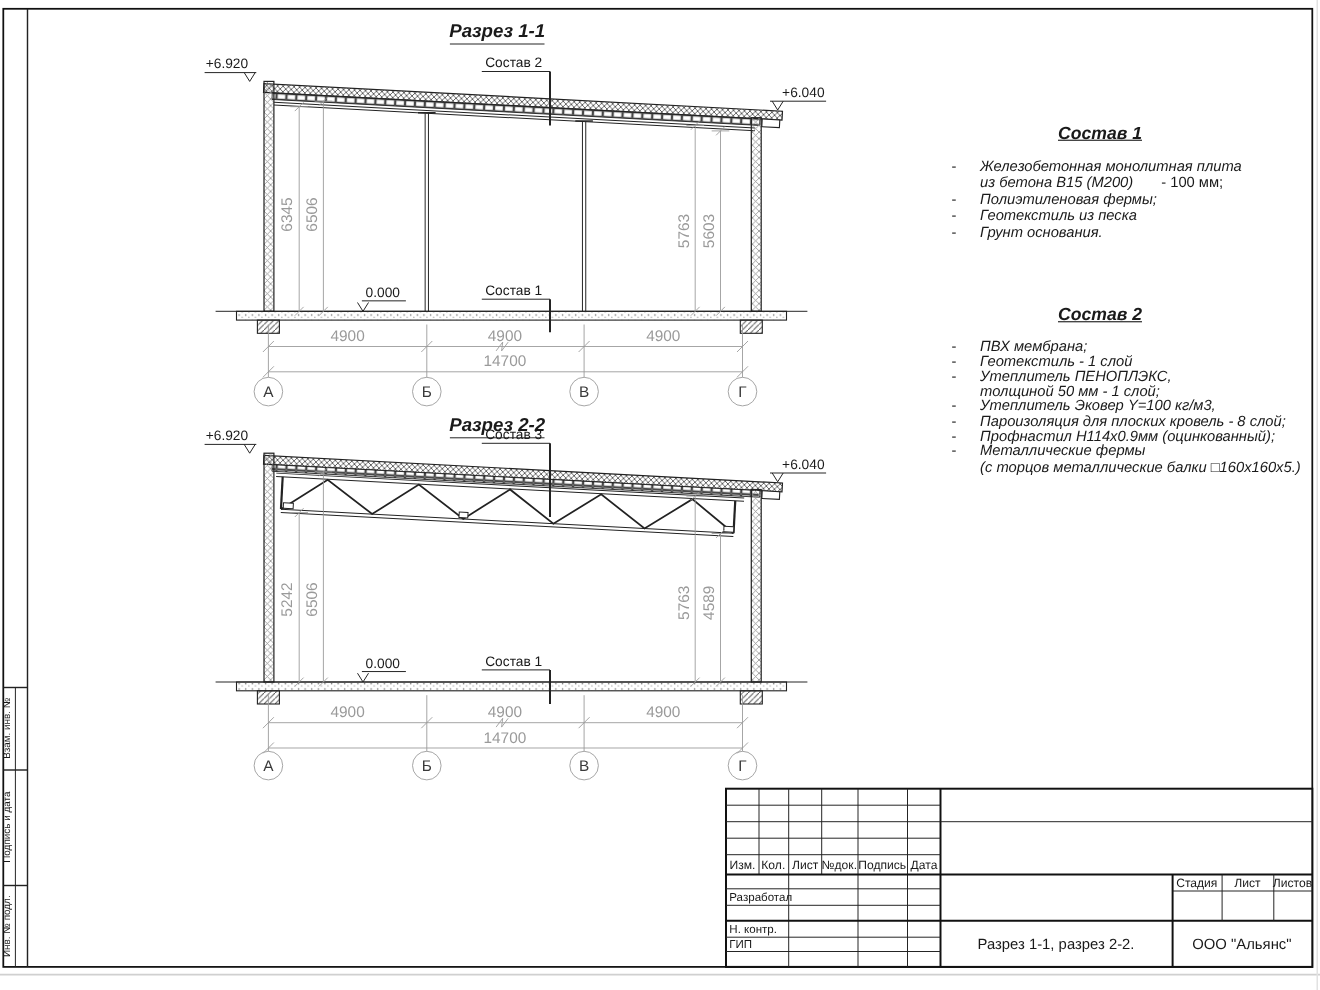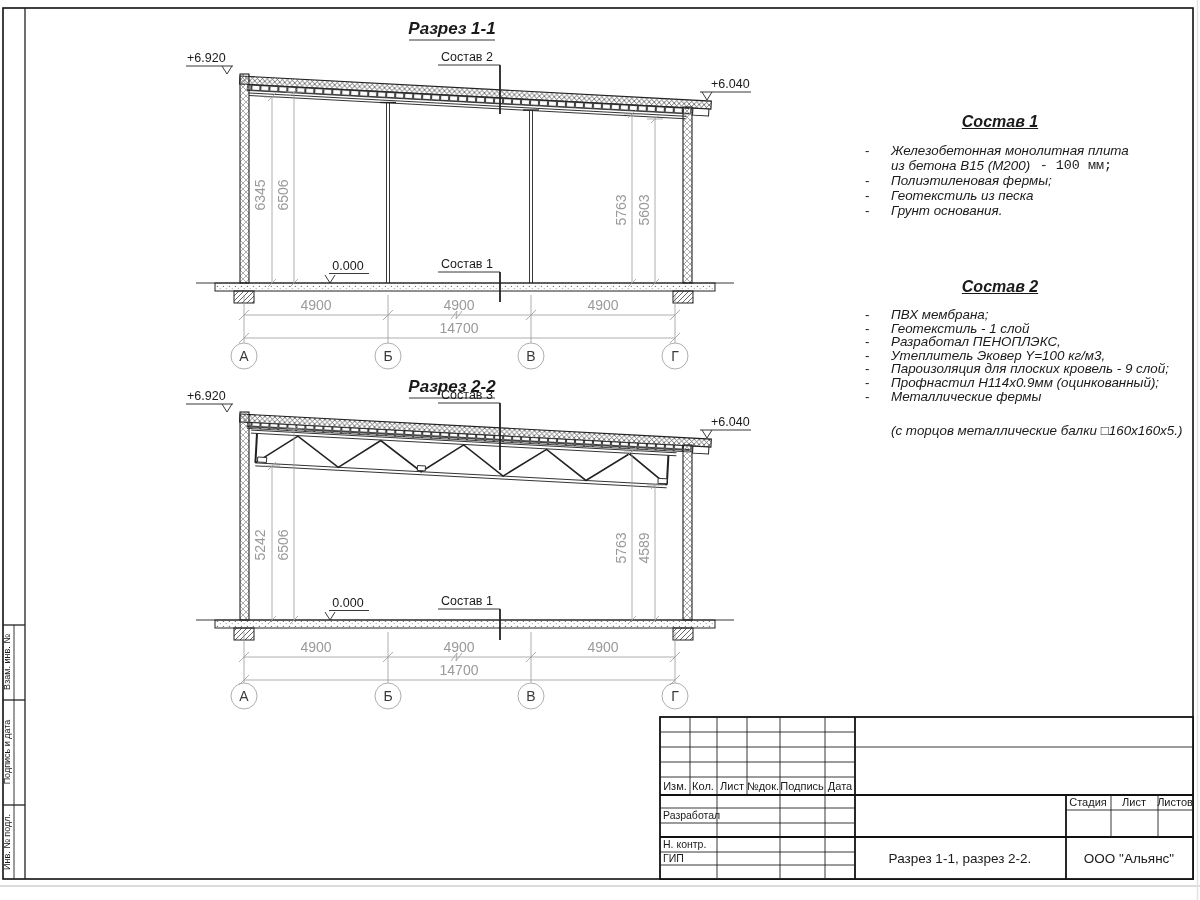--- a/index.html
+++ b/index.html
@@ -20,22 +20,22 @@
   .lnthick{stroke:#111;stroke-width:1.8;fill:none;}
   .lngray{stroke:#9a9a9a;stroke-width:0.8;fill:none;}
   .notes{position:absolute;width:340px;color:#1a1a1a;}
   .note-title{text-align:center;font-style:italic;font-weight:bold;font-size:16px;margin-bottom:12px;}
   .note-title span{text-decoration:underline;}
   .note-row{display:flex;font-size:13.4px;white-space:nowrap;}
   .n1 .note-row{line-height:15px;}
   .n2 .note-row{line-height:13.6px;}
   .note-row .b{width:26px;padding-left:35px;flex:none;}
   .note-row .t{flex:none;font-style:italic;}
-  .note-row .v{margin-left:auto;padding-right:58px;font-family:Liberation Mono, monospace;}
-  .gaprow{margin-top:21px;}
+  .note-row .v{margin-left:auto;padding-right:58px;}
+  .gaprow{margin-top:1px;}
 </style>
 </head>
 <body>
 
 <div id="sheet">
 
 <svg id="draw" width="1200" height="900" viewBox="0 0 1200 900">
   <defs>
     <pattern id="wallPat" width="6" height="6" patternUnits="userSpaceOnUse">
       <path d="M0,6 L6,0 M0,0 L6,6" stroke="#8a8a8a" stroke-width="0.7"></path>
@@ -360,31 +360,36 @@
         <span class="t">ПВХ мембрана;</span>
         <span class="v"></span>
       </div>
   <div class="note-row">
     <span class="b">-</span>
         <span class="t">Геотекстиль - 1 слой</span>
         <span class="v"></span>
       </div>
   <div class="note-row">
     <span class="b">-</span>
-        <span class="t">Разработал ПЕНОПЛЭКС,</span>
+        <span class="t">Утеплитель ПЕНОПЛЭКС,</span>
+        <span class="v"></span>
+      </div>
+  <div class="note-row">
+    <span class="b"></span>
+        <span class="t">толщиной 50 мм - 1 слой;</span>
         <span class="v"></span>
       </div>
   <div class="note-row">
     <span class="b">-</span>
         <span class="t">Утеплитель Эковер Y=100 кг/м3,</span>
         <span class="v"></span>
       </div>
   <div class="note-row">
     <span class="b">-</span>
-        <span class="t">Пароизоляция для плоских кровель - 9 слой;</span>
+        <span class="t">Пароизоляция для плоских кровель - 8 слой;</span>
         <span class="v"></span>
       </div>
   <div class="note-row">
     <span class="b">-</span>
         <span class="t">Профнастил Н114х0.9мм (оцинкованный);</span>
         <span class="v"></span>
       </div>
   <div class="note-row">
     <span class="b">-</span>
         <span class="t">Металлические фермы</span>

